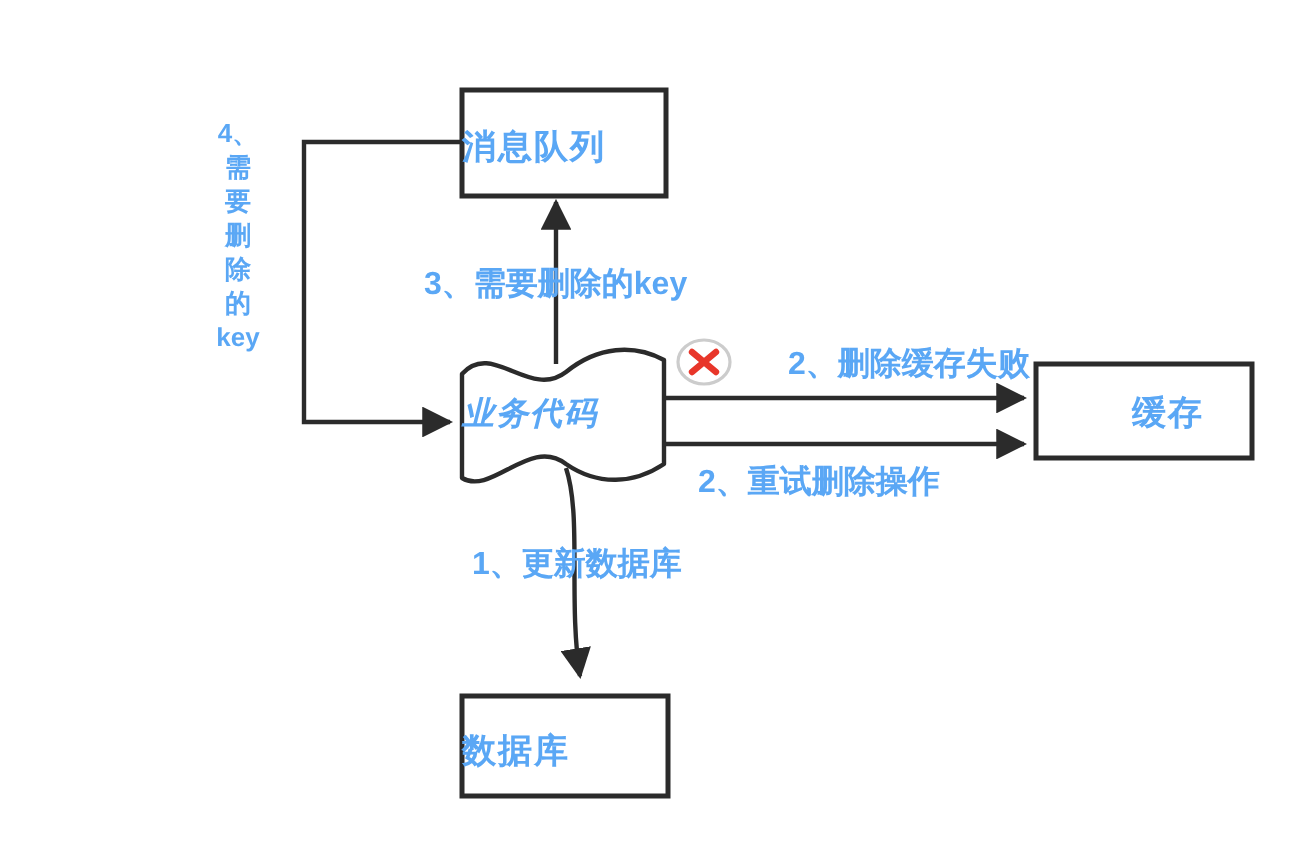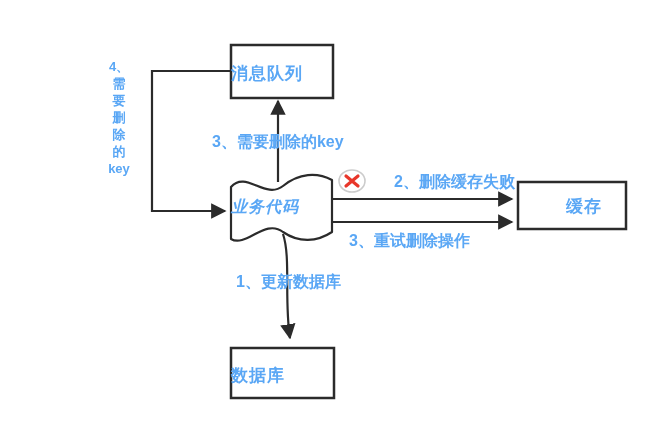--- a/index.html
+++ b/index.html
@@ -98,21 +98,21 @@
 <div class="node-label" style="left:231px; top:197px; width:101px; font-size:16px;font-style:italic;">业务代码</div>
 
 <div class="node-label" style="left:518px; top:195px; width:128px;padding-left:48px;">缓存</div>
 
 <div class="node-label" style="left:231px; top:364px; width:98px;">数据库</div>
 
 <div class="edge-label" style="left:212px; top:132px;">3、需要删除的key</div>
 
 <div class="edge-label" style="left:370px; top:172px;margin-left:24px;">2、删除缓存失败</div>
 
-<div class="edge-label" style="left:349px; top:231px;">3、重试删除操作</div>
+<div class="edge-label" style="left:349px; top:231px;">2、重试删除操作</div>
 
 <div class="edge-label" style="left:236px; top:272px;text-align:right;">1、更新数据库</div>
 
 <div class="vertical-label" style="left:108px; top:58px;">
   <span>4、</span>
   <span>需</span>
   <span>要</span>
   <span>删</span>
   <span>除</span>
   <span>的</span>

